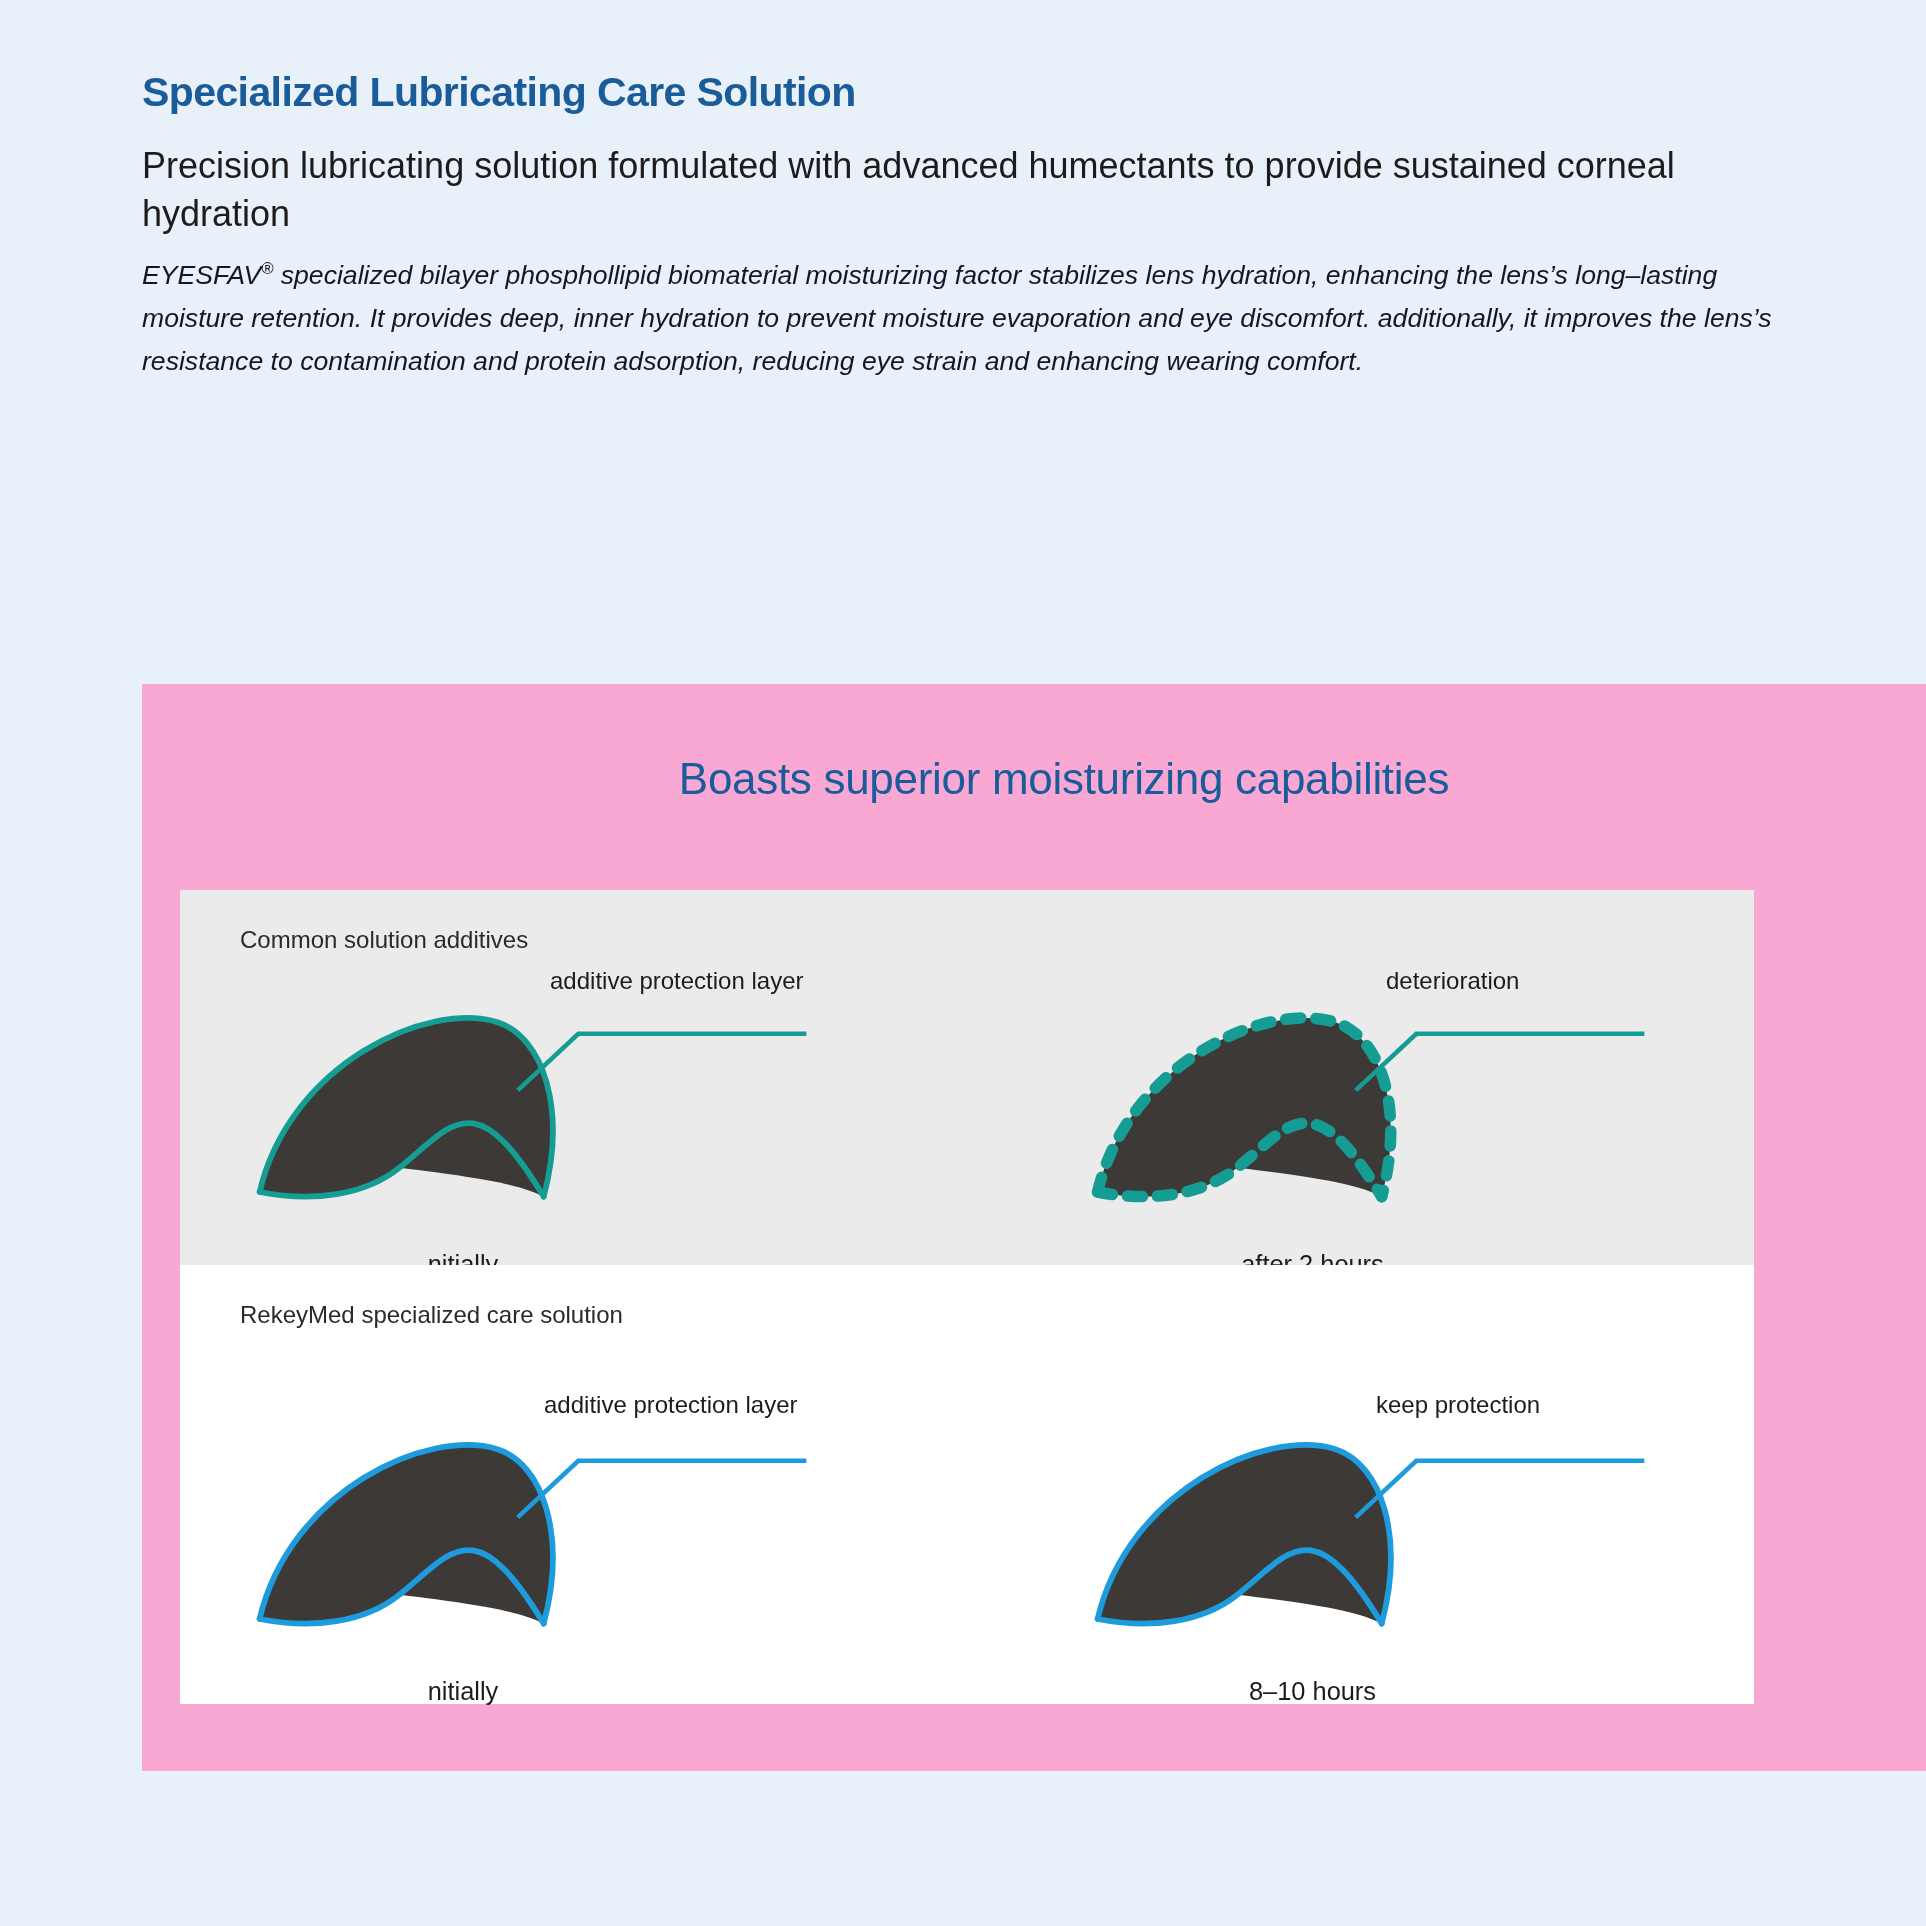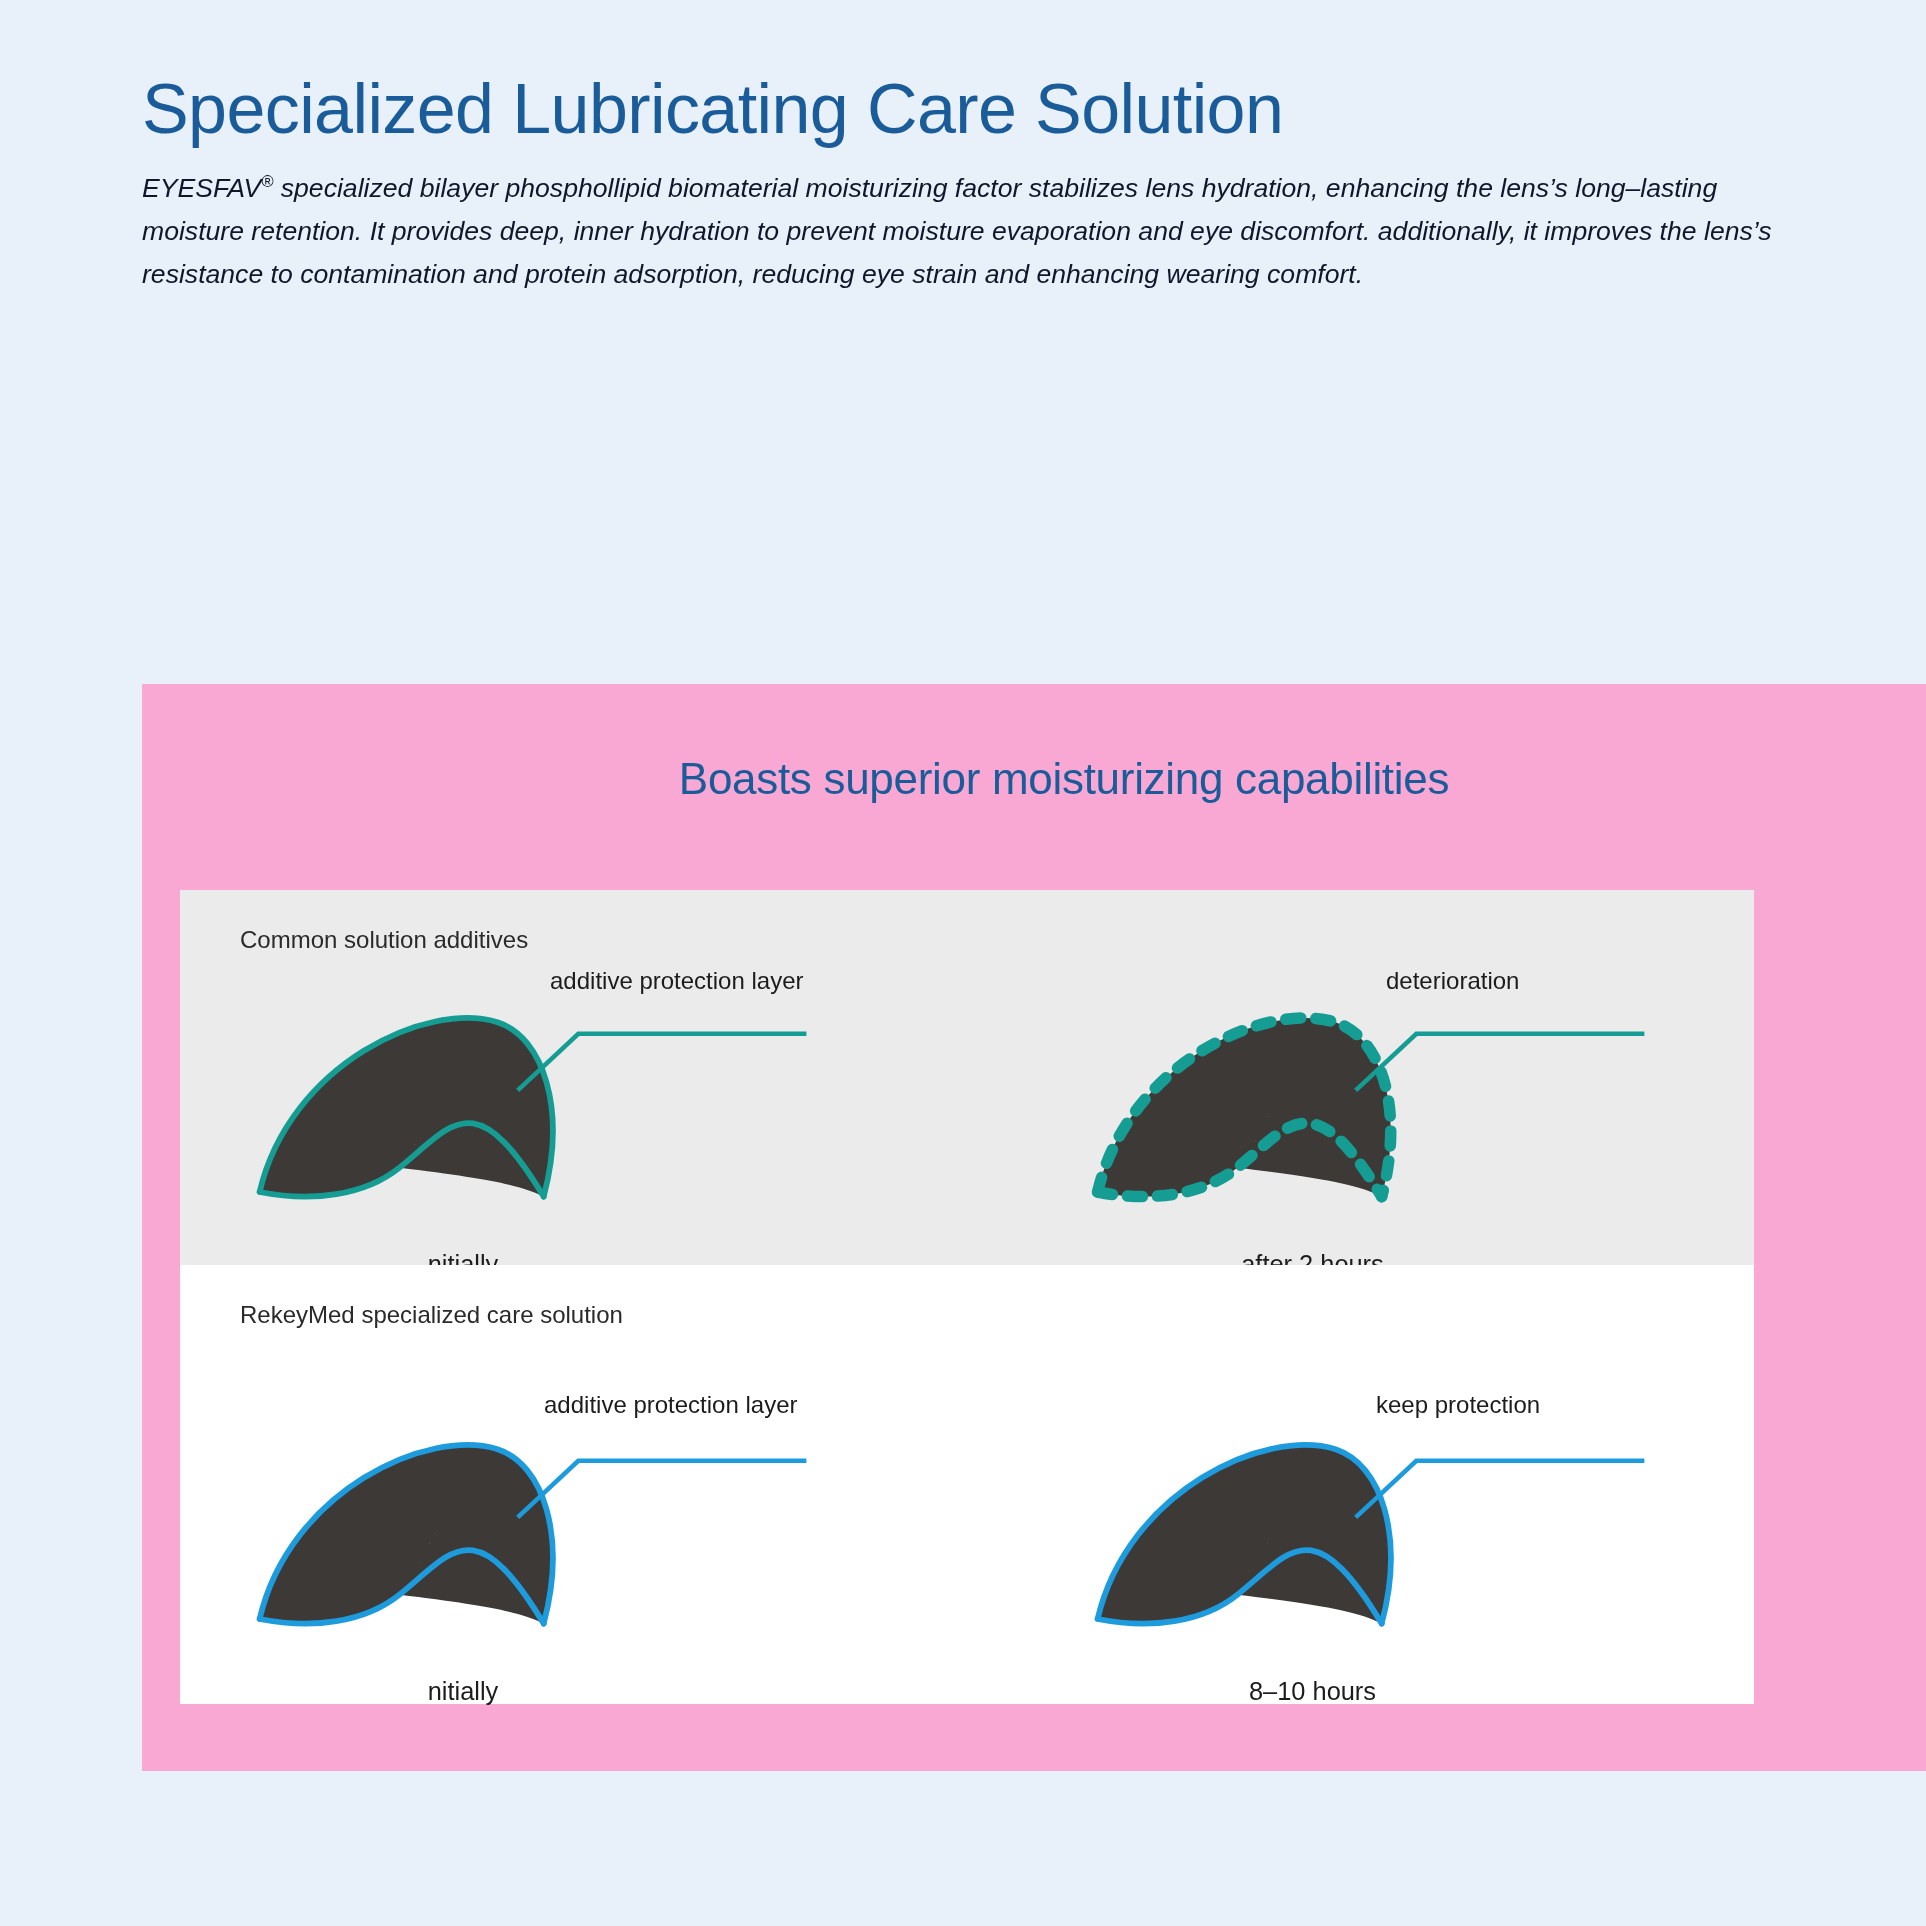--- a/index.html
+++ b/index.html
@@ -22,22 +22,22 @@
 
   
   .header {
     position: absolute;
     left: 142px;
     top: 68px;
     width: 1670px;
   }
 
   .page-title {
-    font-size: 70px;
-    font-weight: 400;
+    font-size: 41px;
+    font-weight: 700;
     color: #1a5c99;
     letter-spacing: -0.6px;
     line-height: 1.18;
     white-space: nowrap;
   }
 
   .subtitle {
     margin-top: 25.4px;
     font-size: 36px;
     font-weight: 400;
@@ -153,20 +153,21 @@
   .panel.bottom .figure.right .callout-text { left: 283px; top: -12.7px; text-align: right; }
 </style>
 </head>
 <body>
 
 <div class="page">
 
   <div class="header">
     <h1 class="page-title">Specialized Lubricating Care Solution</h1>
 
+    <p class="subtitle">Precision lubricating solution formulated with advanced humectants to provide sustained corneal hydration</p>
 
     <p class="body-copy"><span>EYESFAV</span><sup>®</sup><span> specialized bilayer phosphollipid biomaterial moisturizing factor stabilizes lens hydration, enhancing the lens’s long–lasting moisture retention. It provides deep, inner hydration to prevent moisture evaporation and eye discomfort. additionally, it improves the lens’s resistance to contamination and protein adsorption, reducing eye strain and enhancing wearing comfort.</span></p>
   </div>
 
   <div class="card">
 
     <div class="card-title">Boasts superior moisturizing capabilities</div>
 
     <div class="panel top">
 

